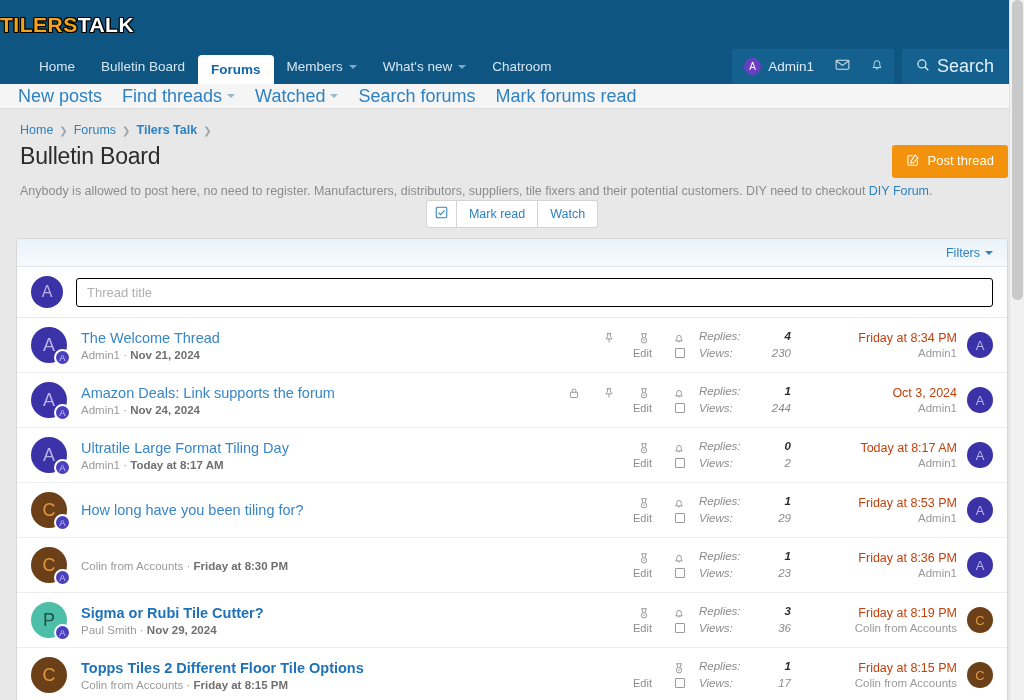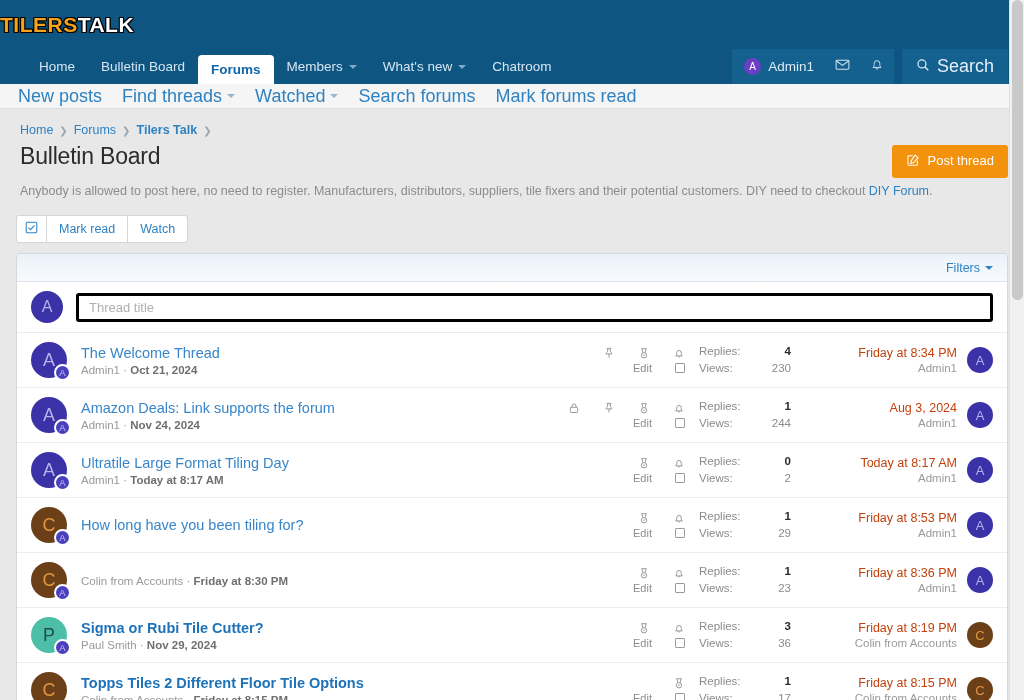--- a/index.html
+++ b/index.html
@@ -164,22 +164,22 @@
     border: none;
     border-radius: 3px;
     padding: 8px 14px;
     display: flex; align-items: flex-start; gap: 8px;
     cursor: pointer;
     margin-top: 2px;
   }
 
   
   .action-bar {
-    display: flex; justify-content: flex-start;
-    margin-top: 17px;
+    display: flex; justify-content: center;
+    margin-top: 2px;
   }
   .btn-group { display: flex; }
   .btn-sm {
     background: #fff;
     border: 1px solid #d4d4d4;
     border-left: none;
     font-size: 12.5px;
     color: #2f82c2;
     padding: 5px 12px;
     cursor: pointer;
@@ -212,21 +212,21 @@
   }
   .avatar {
     border-radius: 50%;
     display: flex; align-items: center; justify-content: center;
     flex-shrink: 0;
     font-weight: normal;
   }
   .av-compose { width: 32px; height: 32px; background: #3b32a8; color: #b7b3e8; font-size: 16px; }
   .compose-input {
     flex: 1;
-    border: 3px solid #000000;
+    border: 1px solid #000000;
     border-radius: 3px;
     height: 29px;
     padding: 0 10px;
     font-size: 13px;
     color: #333;
     font-family: "Liberation Sans", sans-serif;
     background: #fff;
   }
   .compose-input::placeholder { color: #b0b0b0; }
 
@@ -279,20 +279,21 @@
     border-radius: 1px;
     display: inline-block;
     cursor: pointer;
   }
 
   .thread-stats {
     width: 130px;
     flex-shrink: 0;
     padding-left: 14px;
     font-size: 11.5px;
+    font-style: italic;
   }
   .stat-line { display: flex; justify-content: space-between; padding-right: 24px; line-height: 1.5; }
   .stat-label { color: #8b8b8b; }
   .stat-val { color: #2b2b2b; font-weight: bold; }
   .stat-val.muted { color: #8b8b8b; font-weight: normal; }
 
   .thread-last {
     width: 152px;
     flex-shrink: 0;
     text-align: right;
@@ -471,21 +472,21 @@
   <div class="thread-row">
     <div class="av-wrap">
       <span class="avatar av-main" style="background:#3b32a8;color:#b7b3e8">A</span>
       <span class="avatar av-badge">A</span>
     </div>
     <div class="thread-main">
       <div class="thread-title">The Welcome Thread</div>
       <div class="thread-meta">
         <span>Admin1</span>
         <span>·</span>
-        <span class="mdate">Oct 21, 2024</span>
+        <span class="mdate">Nov 21, 2024</span>
       </div>
     </div>
     <div class="thread-icons">
       <div class="icon-line">
               <span>
                 <svg width="12" height="12" viewBox="0 0 16 16" stroke="currentColor" fill="none" stroke-width="1.1">
                   <path d="M5.6 1.8 h4.8 v1.1 h-0.9 l0.5 3.6 l1.8 1.6 v1.1 H4.2 V8.1 l1.8 -1.6 l0.5 -3.6 h-0.9 z"></path>
                   <path d="M8 9.2 V14"></path>
                 </svg>
               </span>
@@ -578,21 +579,21 @@
       <div class="stat-line">
         <span class="stat-label">Replies:</span>
         <span class="stat-val">1</span>
       </div>
       <div class="stat-line">
         <span class="stat-label">Views:</span>
         <span class="stat-val muted">244</span>
       </div>
     </div>
     <div class="thread-last">
-      <div class="last-date">Aug 3, 2024</div>
+      <div class="last-date">Oct 3, 2024</div>
       <div class="last-user">Admin1</div>
     </div>
     <span class="avatar av-last" style="background:#3b32a8;color:#b7b3e8">A</span>
   </div>
   <div class="thread-row">
     <div class="av-wrap">
       <span class="avatar av-main" style="background:#3b32a8;color:#b7b3e8">A</span>
       <span class="avatar av-badge">A</span>
     </div>
     <div class="thread-main">

